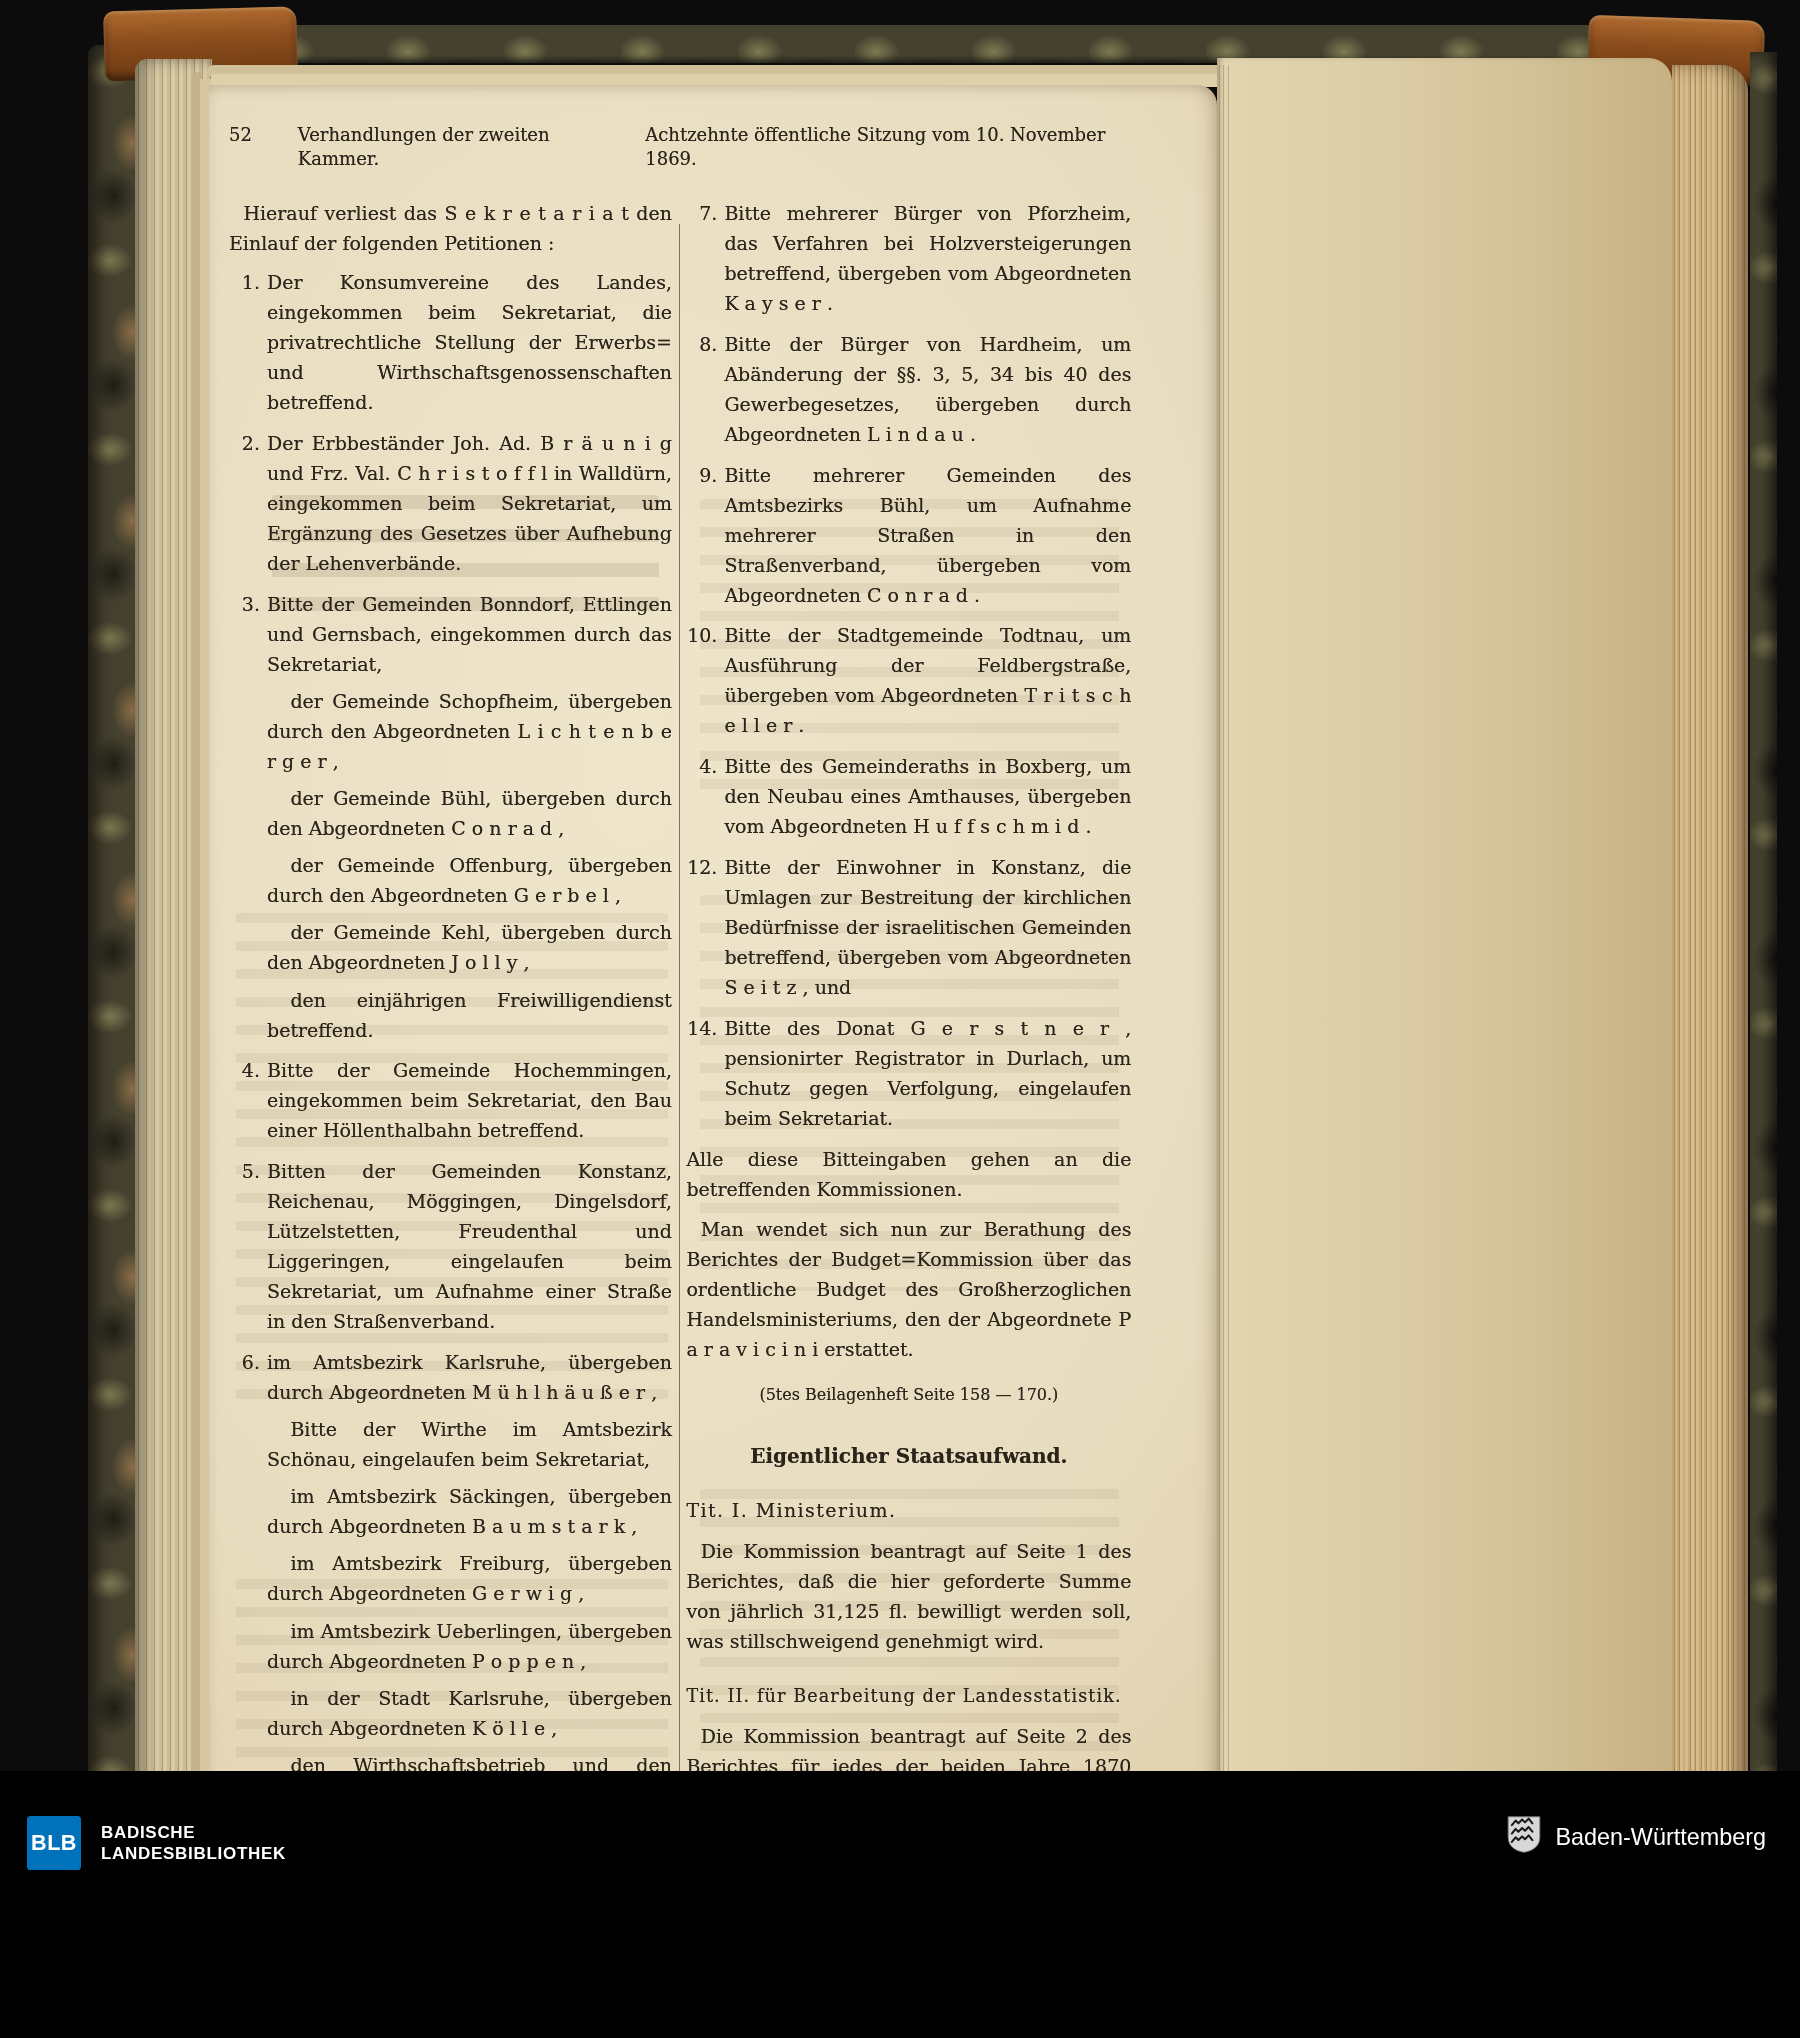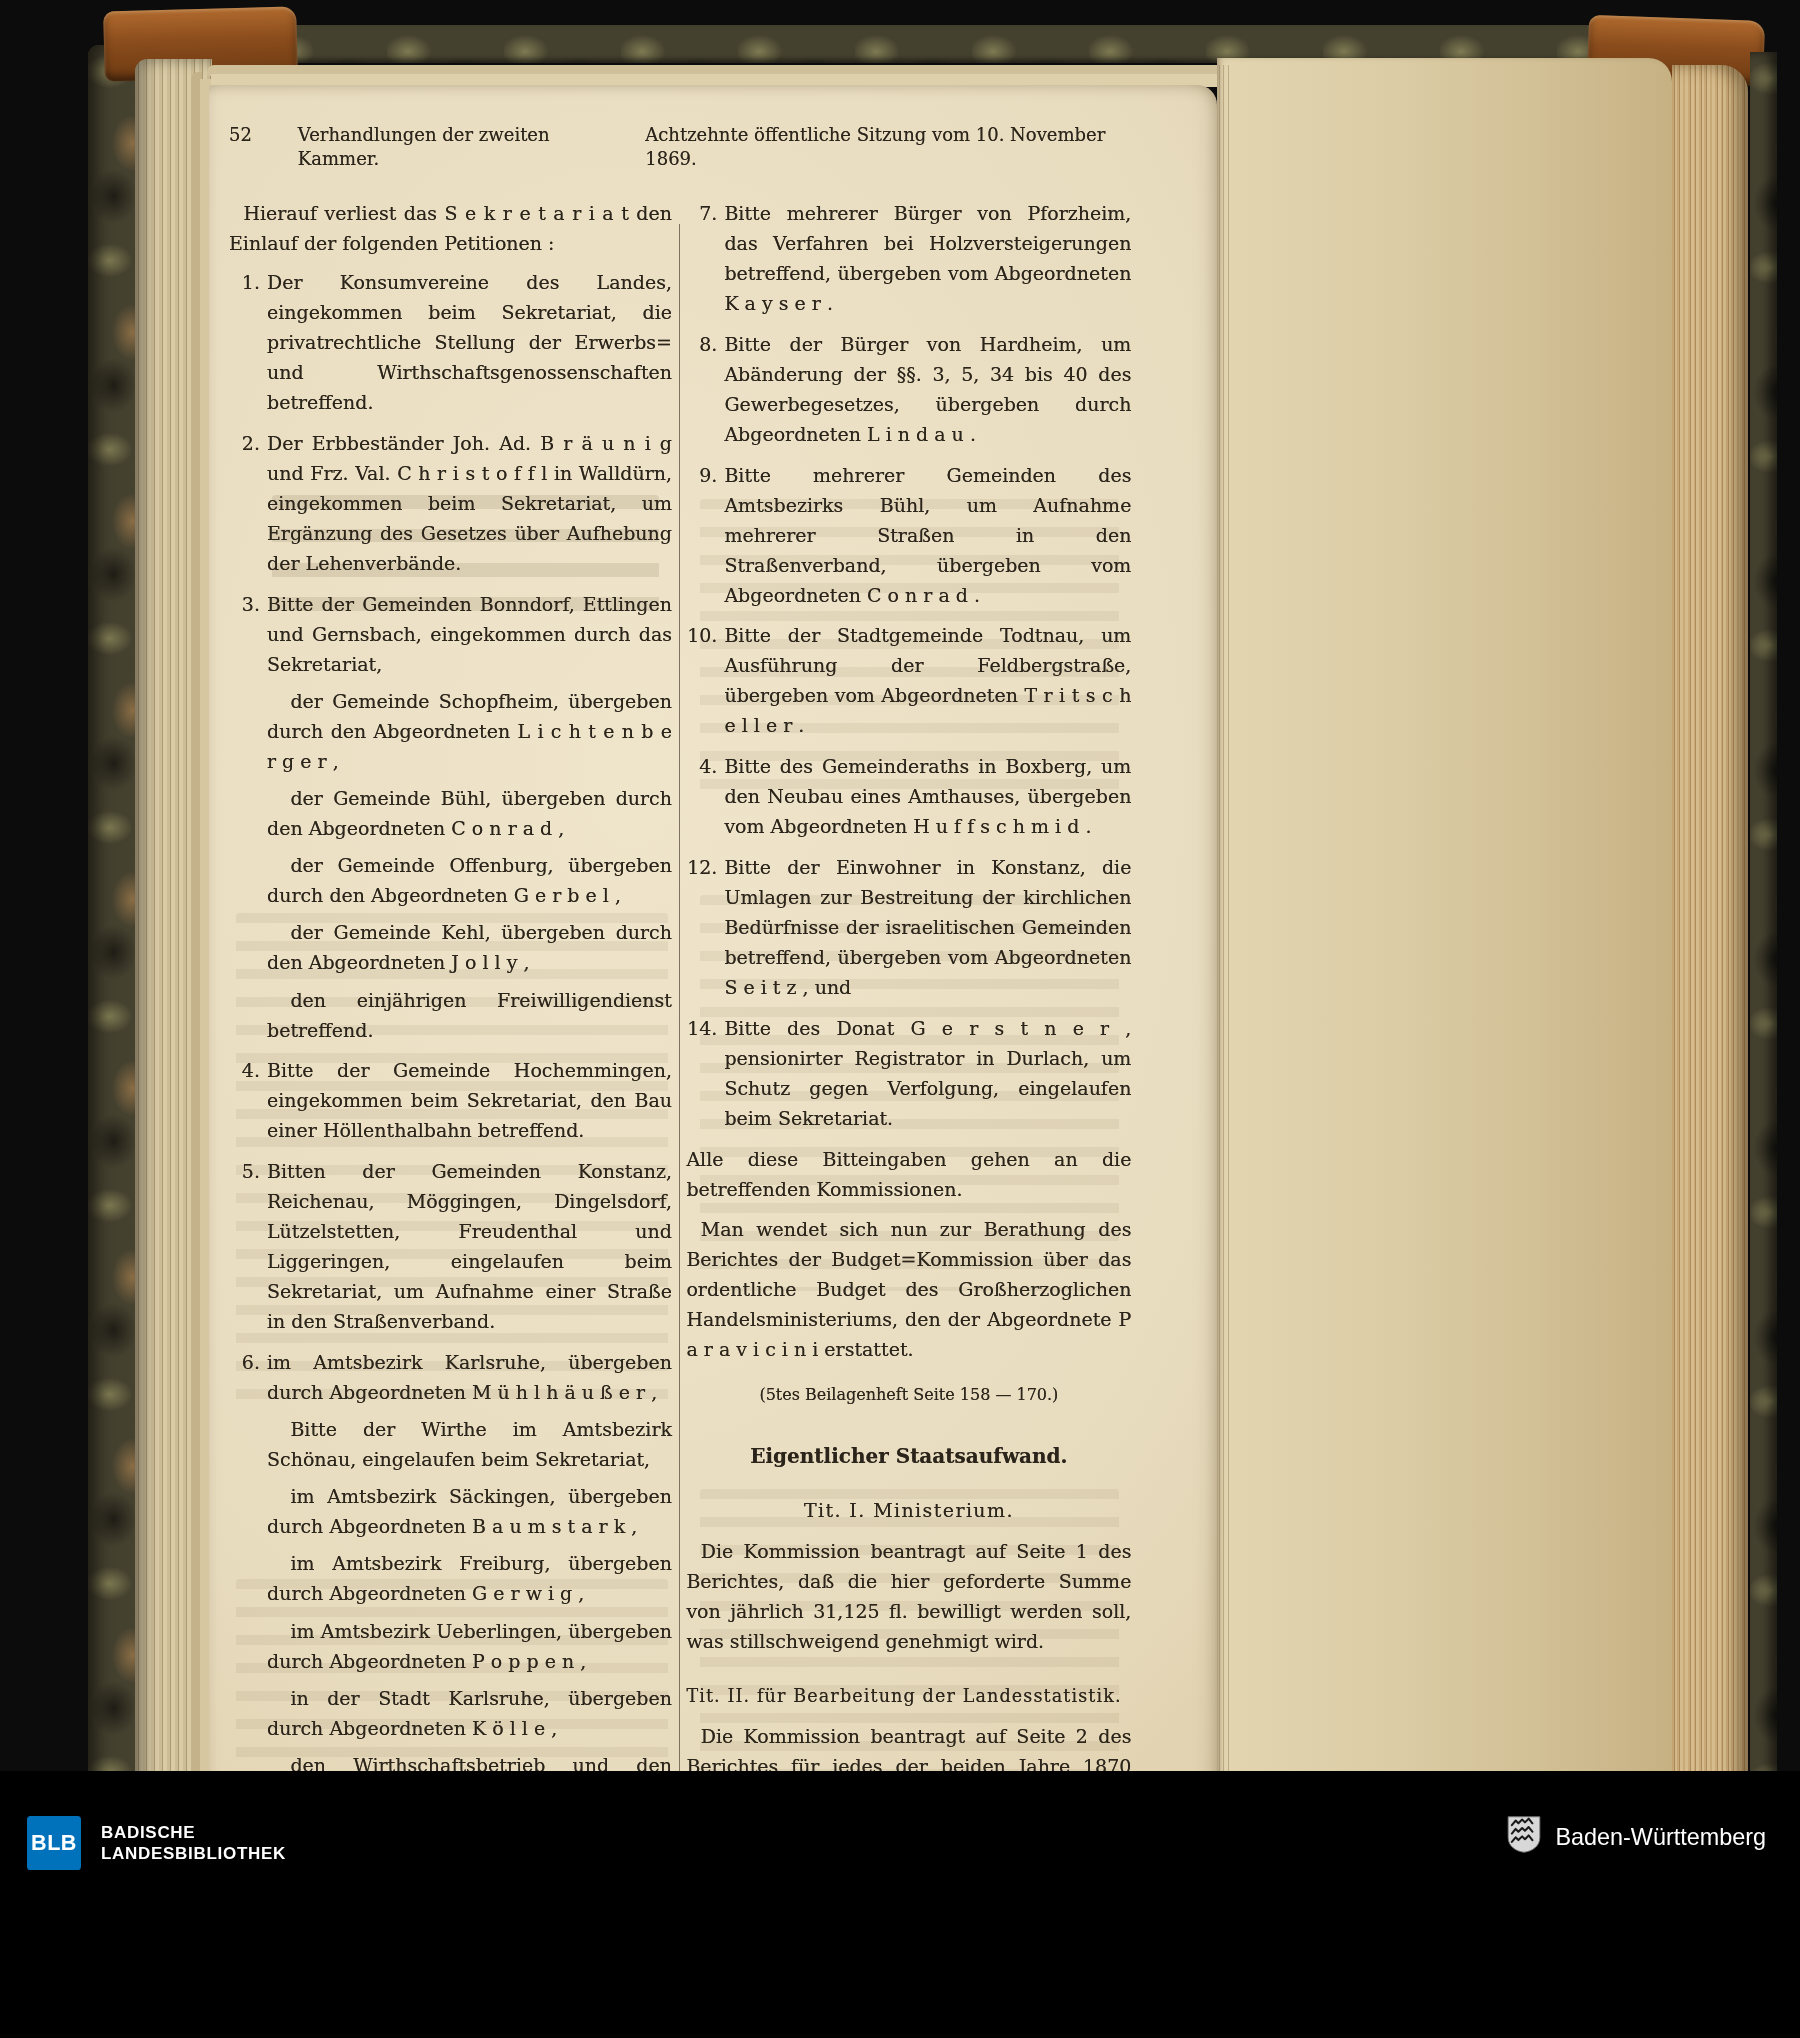--- a/index.html
+++ b/index.html
@@ -94,21 +94,21 @@
   p { margin: 0; }
   .intro { text-indent: 14.4px; margin-bottom: 9px; }
   .petitions { list-style: none; margin: 0; padding: 0; }
   .petition { position: relative; padding-left: 38px; margin-bottom: 10.8px; }
   .pnum { position: absolute; left: 0; top: 0; width: 31px; text-align: right; }
   .ppara + .ppara { margin-top: 7.2px; text-indent: 23.4px; }
   .note { margin-top: 3.6px; }
   .para-indent { text-indent: 14.4px; margin-top: 10.8px; }
   .beilage { text-align: center; margin: 16px 0 7.2px; font-size: 16px; }
   .h-staats { text-align: center; font-weight: bold; margin: 31px 0 5.4px; font-size: 20px; }
-  .h-tit1 { text-align: center; margin: 23.4px 0 7.2px; font-size: 19px; letter-spacing: 1.4px; }
+  .h-tit1 { margin: 23.4px 0 7.2px; font-size: 19px; letter-spacing: 1.4px; }
   .h-tit2 { margin: 25px 0 9px; font-size: 17.6px; letter-spacing: 1.1px; white-space: nowrap; }
 
   
   .viewer-footer { position: absolute; left: 0; right: 0; bottom: 0; height: 117px; background: #000; z-index: 5; }
   .blb { position: absolute; left: 27px; top: 45px; display: flex; align-items: center; gap: 20px; cursor: pointer; }
   .blb-badge { width: 54px; height: 54px; border-radius: 3.6px; background: var(--blb-blue, #0072bc); color: #fff;
                display: flex; align-items: center; justify-content: center;
                font: bold 21.6px/1 "Liberation Sans", sans-serif; letter-spacing: 0.5px; }
   .blb-name { color: #fff; font: bold 17px/21px "Liberation Sans", sans-serif; letter-spacing: 0.7px; }
   .bw { position: absolute; right: 34px; top: 43px; display: flex; align-items: center; gap: 12.6px;

